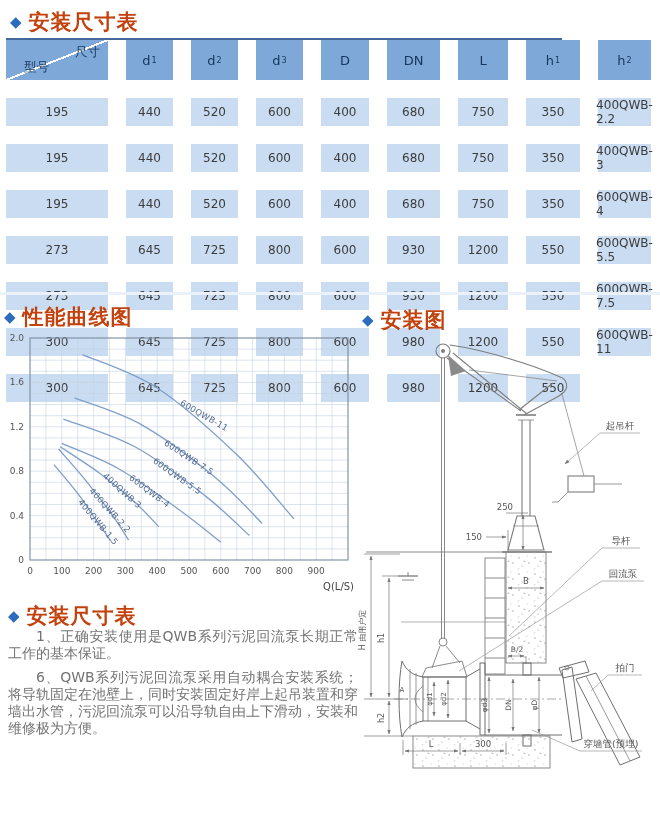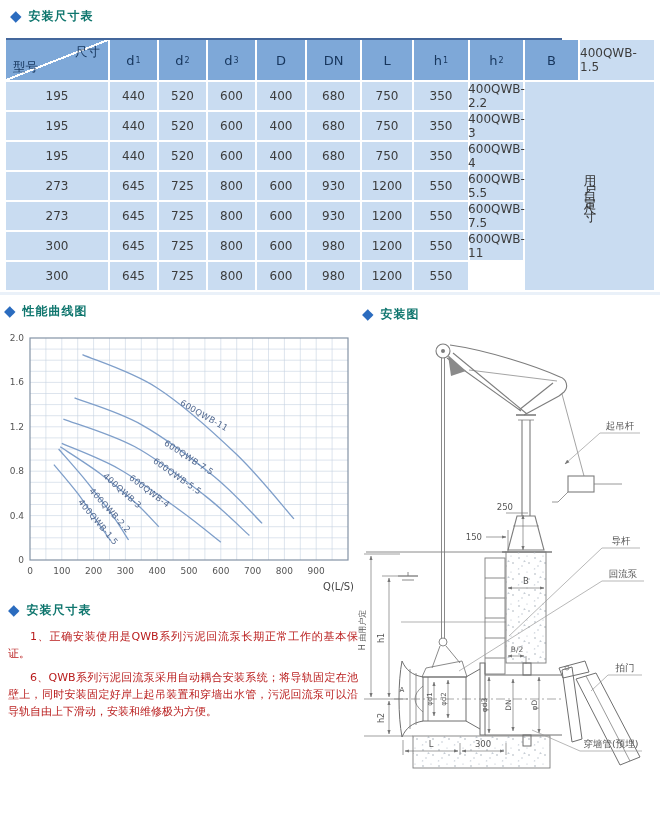--- a/index.html
+++ b/index.html
@@ -1,42 +1,42 @@
 <!DOCTYPE html>
 <html><head>
 <meta charset="utf-8">
 <style>
   html,body{margin:0;padding:0;background:#ffffff;}
   body{font-family:"DejaVu Sans","Liberation Sans",sans-serif;}
   #page{position:relative;width:660px;height:815px;background:#fff;overflow:hidden;}
   .sec-title{position:absolute;display:flex;align-items:center;gap:7px;}
   .sec-title .diamond{color:#2b6cbf;font-size:15px;line-height:1;}
-  .sec-title .txt{font-size:12px;font-weight:600;color:#0f766e;letter-spacing:1px;}
+  .sec-title .txt{font-size:21px;font-weight:600;color:#c2410c;letter-spacing:1px;}
   .band{position:absolute;left:0;width:660px;height:3px;background:#eaf1f9;}
 
   
   #dimtable{position:absolute;left:6px;top:38px;width:556px;display:grid;
     grid-template-columns:102px 47px 47px 47px 48px 53px 50px 54px 53px 53px 74px;
-    grid-template-rows:40px repeat(7,28px);gap:2px;background:#fff;
+    grid-template-rows:40px repeat(7,28px);gap:18px;background:#fff;
     border-top:2px solid #44679c;}
   .th,.td{display:flex;align-items:center;justify-content:center;}
   .th{background:#7ea8d8;color:#17365d;font-size:13px;}
   .th sub{font-size:8px;margin-left:1px;}
   .td{background:#c9dcf1;color:#3c3c3c;font-size:12px;}
   .corner{position:relative;background:
      linear-gradient(to bottom right,rgba(0,0,0,0) calc(50% - 1px),#ffffff calc(50% - 1px),#ffffff calc(50% + 1px),rgba(0,0,0,0) calc(50% + 1px)),#7ea8d8;
      color:#17365d;font-size:12.5px;}
   .corner .c-top{position:absolute;top:4px;right:8px;}
-  .corner .c-bot{position:absolute;bottom:4px;left:7px;}
+  .corner .c-bot{position:absolute;bottom:4px;left:18px;}
   .merged{background:#c9dcf1;display:flex;align-items:center;justify-content:center;
      writing-mode:vertical-rl;letter-spacing:7px;color:#333;font-size:12.5px;}
 
   
   #notes{position:absolute;left:8px;top:602px;width:350px;}
-  #notes p{margin:0 0 7px 0;font-size:11px;line-height:17px;color:#b91c1c;
+  #notes p{margin:0 0 7px 0;font-size:14px;line-height:17px;color:#737373;
      text-align:justify;text-indent:2em;}
 
   svg text{font-family:"DejaVu Sans","Liberation Sans",sans-serif;}
 </style>
 </head>
 <body>
 
 <div id="page">
 
   <div class="sec-title" style="left:10px;top:8px;">

